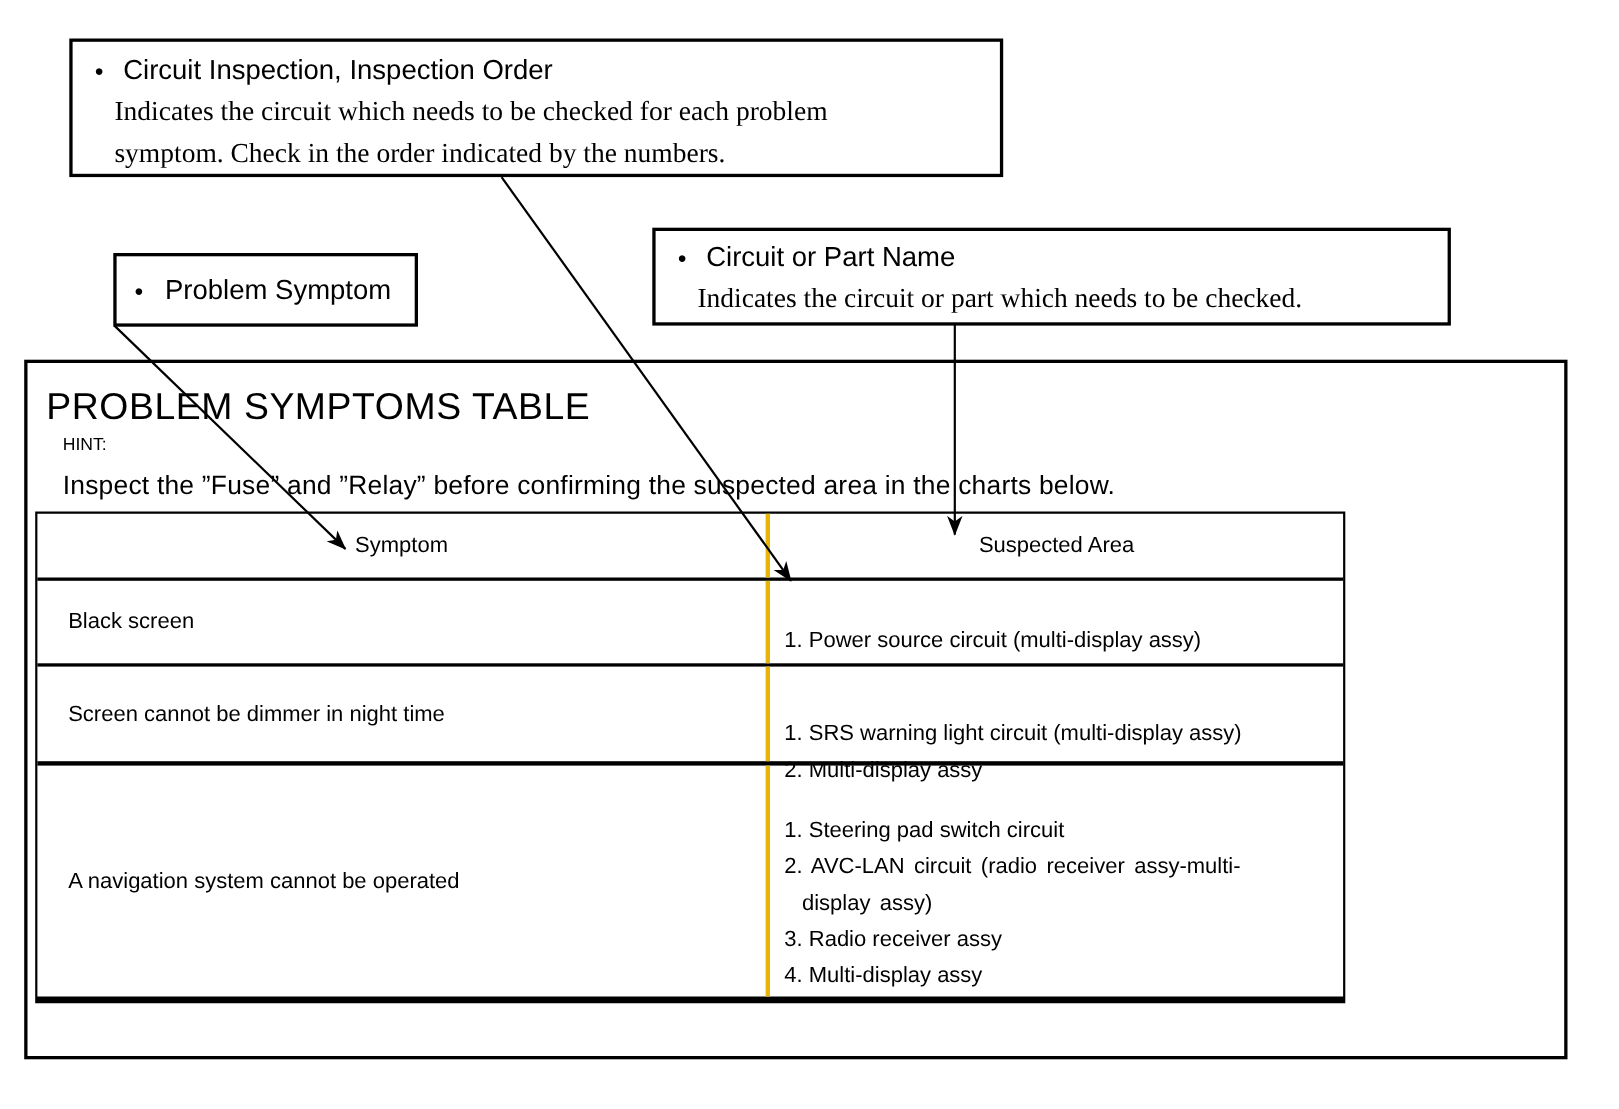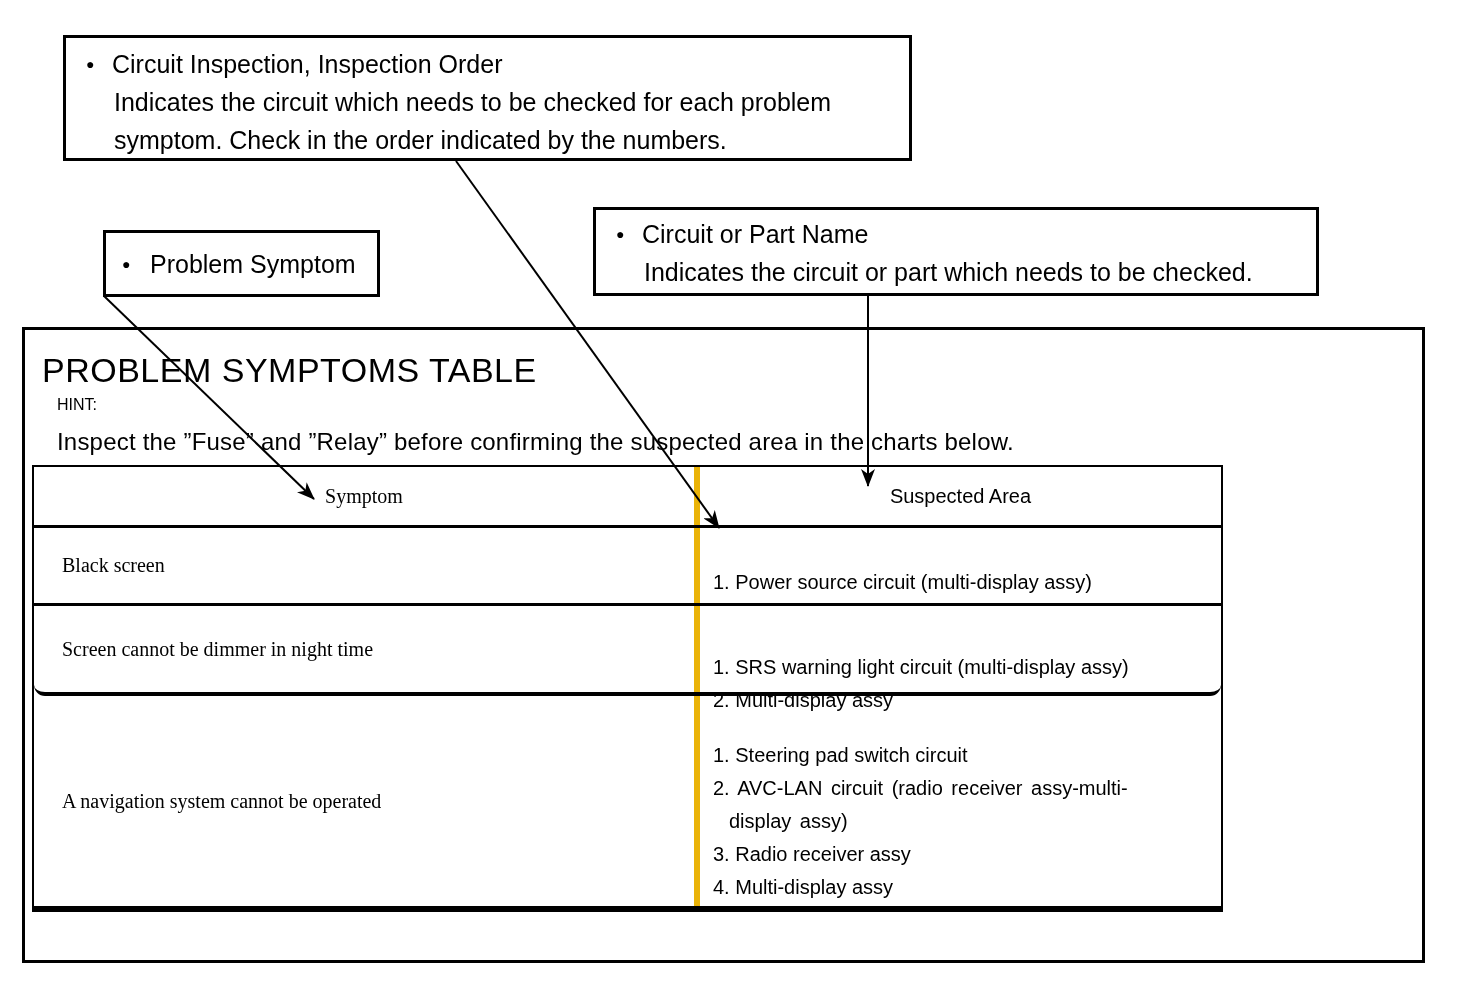--- a/index.html
+++ b/index.html
@@ -16,45 +16,45 @@
     border:3px solid #000;
     background:#fff;
     font-size:25px;
     line-height:38px;
   }
   .c-title{display:flex;align-items:baseline;}
   .bullet{
     display:inline-flex;width:26px;flex:0 0 26px;
     font-size:14px;align-self:center;justify-content:flex-start;
   }
-  .c-desc{margin-left:28px;}
+  .c-desc{margin-left:18px;font-family:Liberation Serif, serif;}
   #callout-inspection{left:63px;top:35px;width:849px;height:126px;padding:7px 8px 0 20px;}
   #callout-symptom{left:103px;top:230px;width:277px;height:67px;padding:0 0 0 16px;display:flex;align-items:center;}
   #callout-symptom .bullet{width:28px;flex:0 0 28px;}
   #callout-circuit{left:593px;top:207px;width:726px;height:89px;padding:5px 8px 0 20px;}
 
   #outer-box{left:22px;top:327px;width:1403px;height:636px;border:3px solid #000;background:#fff;}
 
   #page-title{left:42px;top:350px;font-size:34px;line-height:40px;letter-spacing:0.5px;white-space:nowrap;}
   #hint-label{left:57px;top:391px;font-size:16px;line-height:28px;}
   #hint-text{left:57px;top:427px;font-size:24px;line-height:30px;letter-spacing:0.2px;white-space:nowrap;}
 
   #symptoms-table{
     left:32px;top:465px;width:1191px;height:447px;
     border:2px solid #000;border-bottom-width:6px;
     display:flex;flex-direction:column;background:#fff;
   }
   .t-row{display:flex;box-sizing:border-box;}
   #t-header{height:61px;border-bottom:3px solid #000;}
   #t-row-0{height:78px;border-bottom:3px solid #000;}
-  #t-row-1{height:90px;border-bottom:4px solid #000;border-radius:11px;}
+  #t-row-1{height:90px;border-bottom:4px solid #000;}
   #t-row-2{flex:1;}
   .sym-col{
-    width:666px;flex:0 0 666px;border-right:6px solid #eab308;box-sizing:border-box;
-    display:flex;align-items:center;font-size:20px;font-family:Liberation Serif, serif;
+    width:666px;flex:0 0 666px;border-right:4px solid #eab308;box-sizing:border-box;
+    display:flex;align-items:center;font-size:20px;
   }
   .sus-col{flex:1;box-sizing:border-box;font-size:20px;line-height:33px;}
   .head-cell{justify-content:center;font-size:20px;}
   .head-sus{display:flex;align-items:center;justify-content:center;border-radius:21px;}
   .sym-cell{padding-left:28px;}
   .sus-cell{padding-left:13px;padding-right:6px;margin-top:33px;}
   #sus-0{padding-top:5px;}
   #sus-1{padding-top:12px;}
   #sus-2{padding-top:10px;}
   .sus-item{white-space:pre-wrap;padding-left:16px;text-indent:-16px;}

